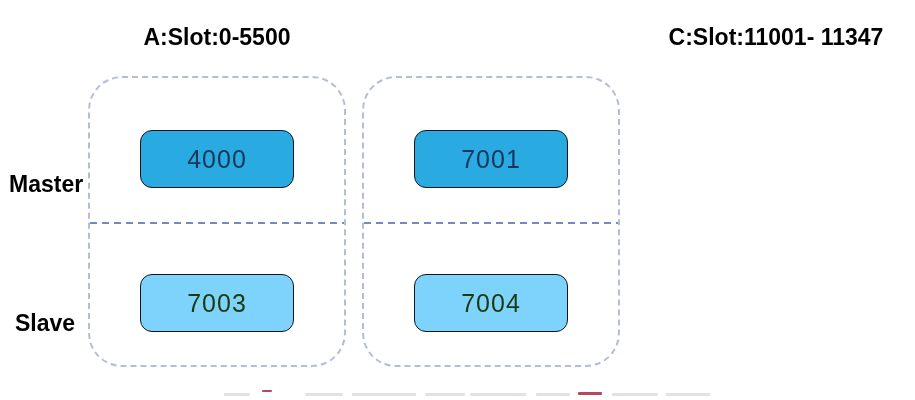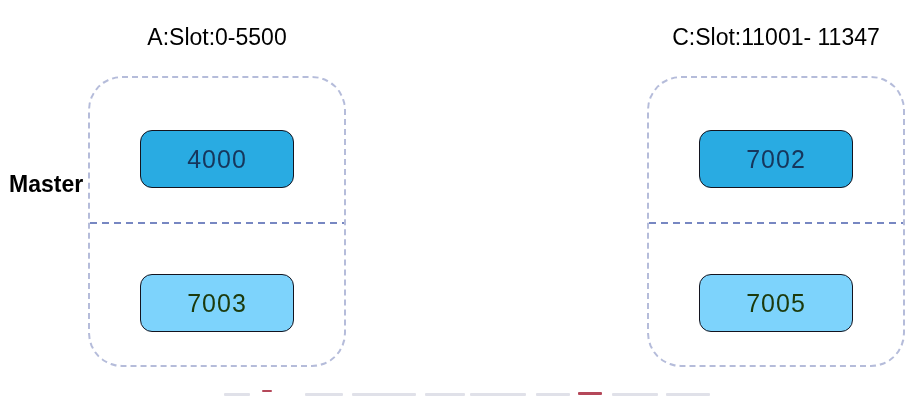--- a/index.html
+++ b/index.html
@@ -36,21 +36,21 @@
   .group.g-a { left: 88px;  }
   .group.g-b { left: 362px; }
   .group.g-c { left: 647px; }
 
   .group-title {
     position: absolute;
     top: 24px;
     left: 0;
     width: 100%;
     text-align: center;
-    font-weight: normal;
+    font-weight: bold;
     font-size: 23px;
     color: #000000;
     white-space: nowrap;
   }
   .group-box {
     position: absolute;
     top: 76px;
     left: 0;
     width: 254px;
     height: 287px;
@@ -112,40 +112,41 @@
   .f8  { left: 666px; top: 5px; width: 44px; }
   .fr1 { left: 262px; top: 2px; width: 10px; height: 2px; }
   .fr2 { left: 578px; top: 4px; width: 24px; height: 3px; }
 </style>
 </head>
 <body>
 
 <div class="canvas">
 
   <div class="row-label master">Master</div>
+  <div class="row-label slave">Slave</div>
 
   <div class="group g-a">
     <div class="group-title">A:Slot:0-5500</div>
     <div class="group-box">
       <div class="divider"></div>
       <div class="node master-node">4000</div>
       <div class="node slave-node">7003</div>
     </div>
   </div>
 
   <div class="group g-b">
+    <div class="group-box">
+      <div class="divider"></div>
+      <div class="node master-node">7001</div>
+      <div class="node slave-node">7004</div>
+    </div>
   </div>
 
   <div class="group g-c">
     <div class="group-title">C:Slot:11001- 11347</div>
-    <div class="group-box">
-      <div class="divider"></div>
-      <div class="node master-node">7002</div>
-      <div class="node slave-node">7005</div>
-    </div>
   </div>
 
   <div class="cutoff-strip">
     <div class="frag f1"></div>
     <div class="frag f2"></div>
     <div class="frag f3"></div>
     <div class="frag f4"></div>
     <div class="frag f5"></div>
     <div class="frag f6"></div>
     <div class="frag f7"></div>

